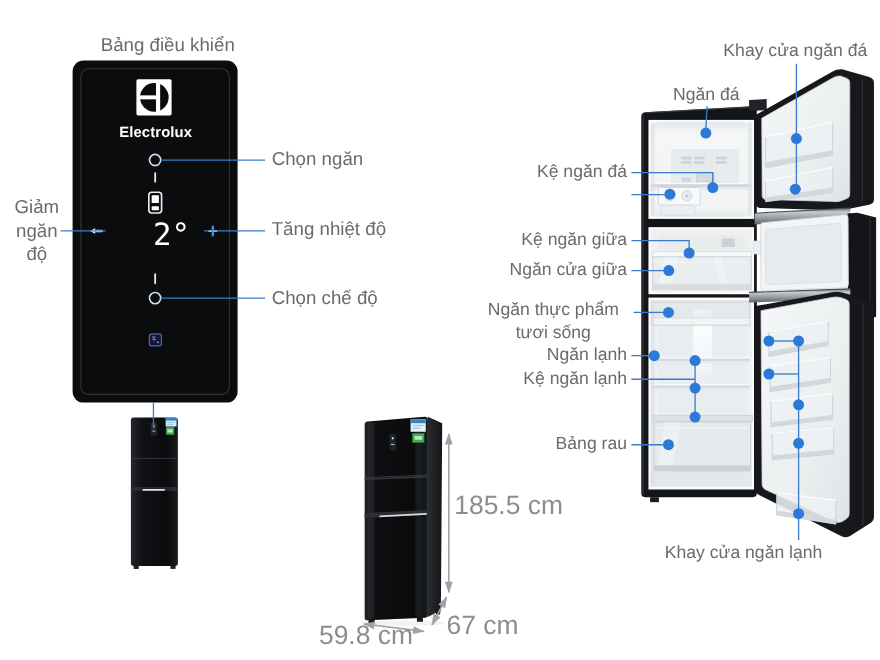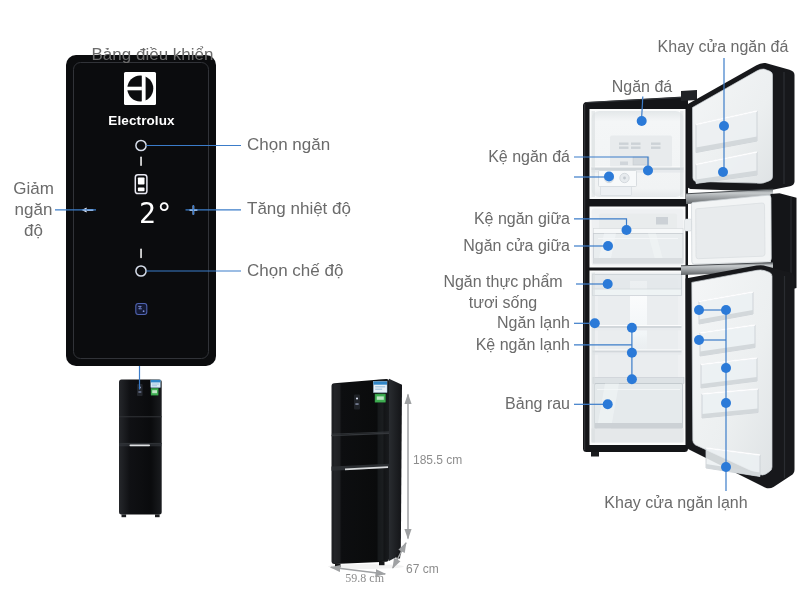--- a/index.html
+++ b/index.html
@@ -4,41 +4,41 @@
 <style>
   html,body{margin:0;padding:0;background:#fff;}
   .stage{position:relative;width:800px;height:600px;background:#ffffff;overflow:hidden;
          font-family:"Liberation Sans","DejaVu Sans",sans-serif;}
   .stage svg.art{position:absolute;left:0;top:0;}
   .lbl{position:absolute;color:#6b6b6b;font-size:16px;line-height:19px;white-space:nowrap;}
   .lbl.panel{font-size:17px;line-height:20px;}
   .lbl.center{text-align:center;}
   .lbl.right{text-align:right;}
   .lbl.wrap{white-space:normal;}
-  .dim{position:absolute;color:#8d8d8d;font-size:12px;line-height:20px;white-space:nowrap;}
+  .dim{position:absolute;color:#8d8d8d;font-size:24px;line-height:20px;white-space:nowrap;}
   
-  #t-panel-title{left:72px;top:45px;width:161px;}
+  #t-panel-title{left:72px;top:31px;width:161px;}
   #t-chon-ngan{left:247px;top:135px;}
   #t-tang-nhiet-do{left:247px;top:199px;}
   #t-chon-che-do{left:247px;top:261px;}
   #t-giam-nhiet-do{left:5px;top:178px;width:57px;line-height:21px;}
   #t-khay-cua-ngan-da{left:652px;top:37px;width:142px;}
   #t-ngan-da{left:607px;top:77px;width:70px;}
   #t-ke-ngan-da{right:230px;top:147px;margin-left:27px;}
   #t-khay-lam-da-vien{right:230px;top:167px;}
   #t-ke-ngan-giua{right:230px;top:209px;}
   #t-ngan-cua-giua{right:230px;top:236px;}
   #t-ngan-thuc-pham{right:228px;top:272px;width:138px;line-height:20.5px;}
   #t-ngan-lanh{right:230px;top:313px;}
   #t-ke-ngan-lanh{right:230px;top:335px;}
   #t-ngan-rau{right:230px;top:394px;}
   #t-khay-cua-ngan-lanh{left:600px;top:493px;width:152px;}
   #t-dim-height{left:413px;top:450px;}
   #t-dim-depth{left:406px;top:559px;}
-  #t-dim-width{left:304px;top:568px;width:80px;text-align:right;font-family:Liberation Serif, serif;}
+  #t-dim-width{left:290px;top:568px;width:80px;text-align:center;}
 </style>
 </head>
 <body>
 
 <div class="stage">
 
 <svg class="art" width="800" height="600" viewBox="0 0 800 600">
   <defs>
     <linearGradient id="sfGrad" x1="0" y1="0" x2="1" y2="0">
       <stop offset="0" stop-color="#25272b"></stop>

